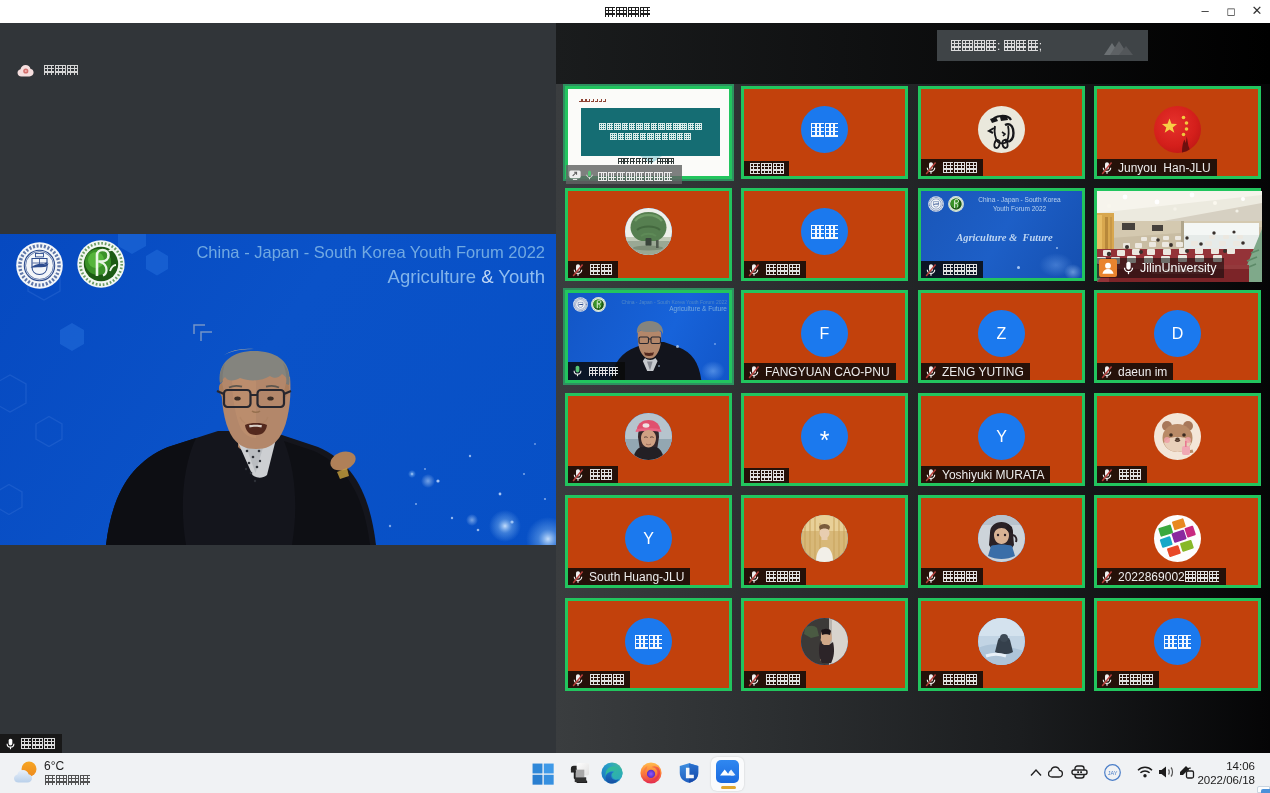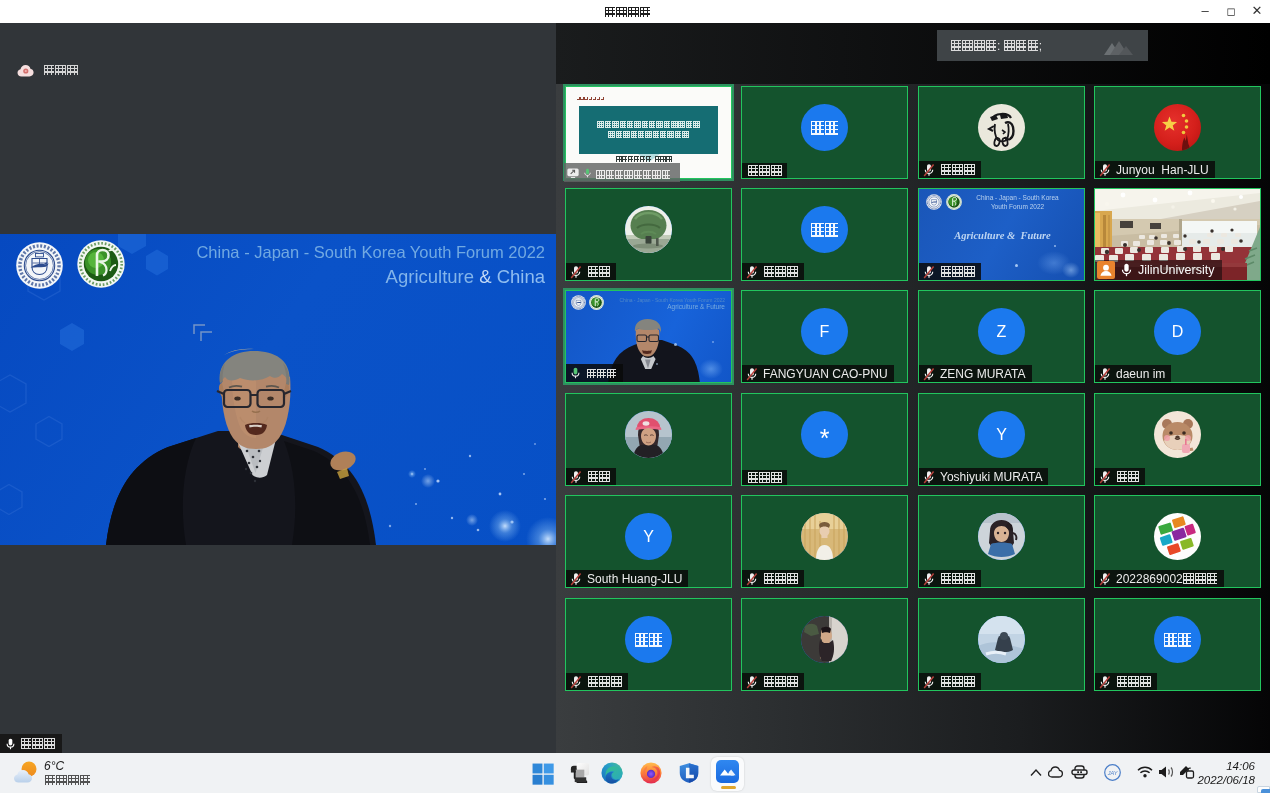--- a/index.html
+++ b/index.html
@@ -27,30 +27,30 @@
 #bigtag{left:0px;top:734px;height:19px;background:#181818;color:#e8e8e8;font-size:12px;
  display:flex;align-items:center;padding:0 7px 0 5px;gap:4px;}
 
 #rightpane{left:556px;top:23px;width:714px;height:730px;
  background:linear-gradient(to right,#3a3d3f 0%,#2c2f31 30%,#1b1d1f 65%,#050506 100%);}
 #topshade{left:556px;top:23px;width:714px;height:61px;
  background:linear-gradient(to right,#1a1c1d 0%,#101112 40%,#000 100%);}
 #speakbar{left:937px;top:30px;width:211px;height:31px;background:#3f4447;color:#e3e3e3;
  font-size:12px;display:flex;align-items:center;padding-left:13px;}
 
-.tile{position:absolute;width:167px;height:93px;background:#14532d;border:1px solid #22c55e;}
+.tile{position:absolute;width:167px;height:93px;background:#c2410c;border:3px solid #22c55e;}
 .gb{outline:2px solid #2e9160;outline-offset:0px;}
 .av{position:absolute;left:50%;top:17px;width:47px;height:47px;margin-left:-23.5px;border-radius:50%;
  background:#1b79ee;color:#fff;display:flex;align-items:center;justify-content:center;
  font-size:16px;overflow:hidden;}
 .lb{position:absolute;left:0;bottom:0;background:rgba(9,9,9,.85);color:#ececec;font-size:12px;
  height:17px;display:flex;align-items:center;padding:0 6px 0 4px;gap:5px;white-space:nowrap;}
 .lb2{height:15px;padding:0 5px;}
 
-#taskbar{left:0;top:753px;width:1270px;height:40px;background:#f0f2f4;color:#202020;font-style:italic;}
+#taskbar{left:0;top:753px;width:1270px;height:40px;background:#f0f2f4;color:#202020;}
 .tico{position:absolute;top:762px;width:22px;height:22px;}
 #clock{position:absolute;right:15px;top:7px;text-align:right;font-size:11.5px;color:#1b1b1b;line-height:13.5px;}
 </style>
 </head>
 <body>
 
 <div class="abs" id="leftpane"></div>
 
 <div class="abs" id="rightpane"></div>
 <div class="abs" id="topshade"></div>
@@ -141,21 +141,21 @@
   <circle cx="24" cy="24" r="17.2" fill="#1c5a14"></circle>
   <circle cx="21" cy="22" r="13" fill="#3f9c2c" opacity=".85"></circle>
   <circle cx="19" cy="20" r="8" fill="#5cbe40" opacity=".8"></circle>
   <path d="M20 36V15c0-3 2.5-5 5.5-5 3.4 0 6 2.3 6 5.5 0 3.6-3 6-7 6h-3" fill="none" stroke="#eaf6e6" stroke-width="2.6"></path>
   <path d="M23 22c4 1 6.5 4 6.5 8 0 2.6-1.4 4.6-3.5 5.5" fill="none" stroke="#eaf6e6" stroke-width="2.2"></path>
   <path d="M31 11c2-2.5 4.5-3.5 6-3-0.5 2.5-3 4-6 3z" fill="#eaf6e6"></path>
   <path d="M33 31c1.5-4 4-6 6-6" fill="none" stroke="#eaf6e6" stroke-width="1.8"></path>
  </svg>
 
  <div class="abs" style="right:11px;top:9px;width:460px;text-align:right;color:#71a9e2;font-size:16.5px;letter-spacing:0px;">China - Japan - South Korea Youth Forum 2022</div>
- <div class="abs" style="right:11px;top:31.5px;width:400px;text-align:right;font-size:18.5px;"><span style="color:#82b4ea">Agriculture</span> <span style="color:#c2d9f6">&amp;</span> <span style="color:#8fbdf0">China</span></div>
+ <div class="abs" style="right:11px;top:31.5px;width:400px;text-align:right;font-size:18.5px;"><span style="color:#82b4ea">Agriculture</span> <span style="color:#c2d9f6">&amp;</span> <span style="color:#8fbdf0">Youth</span></div>
 
  <svg class="abs" style="left:100px;top:105px" width="290" height="206" viewBox="0 0 290 206">
 
   <path d="M6 206c6-50 24-82 62-98l50-16h52l48 16c36 16 52 48 58 98z" fill="#14151c"></path>
   <path d="M6 206c6-50 24-82 62-98l28-9c-14 30-16 71-10 107z" fill="#0d0e13"></path>
   <path d="M270 206c-6-48-22-78-56-94l-30-10c12 30 14 68 8 104z" fill="#0e0f14"></path>
 
   <path d="M138 86v22c6 7 26 7 32 0V86c-8 9-24 9-32 0z" fill="#a87c5e"></path>
 
   <path d="M140 95c5 7 10 10 15.5 10s12-4 16.5-10l4 5-9 36c-4.5 3.6-10 3.6-14.5 0l-16-36z" fill="#cdcfd2"></path>
@@ -533,21 +533,21 @@
 <div class="tile" style="left:918px;top:290px;">
       <div class="av">Z</div>
       <div class="lb">
         <svg width="12" height="14" viewBox="0 0 12 14" style="flex:none">
           <path d="M6 1.2c-1.15 0-2 .9-2 2v3.3c0 1.1.85 2 2 2s2-.9 2-2V3.2c0-1.1-.85-2-2-2z" fill="#f0f0f0"></path>
           <path d="M2.3 6.7c0 2.05 1.65 3.7 3.7 3.7s3.7-1.65 3.7-3.7" fill="none" stroke="#f0f0f0" stroke-width="1.2"></path>
           <path d="M6 10.4v2.3" stroke="#f0f0f0" stroke-width="1.2"></path>
           <path d="M3.1 13.4 9.3 12" stroke="none"></path>
           <path d="M1.2 13 10.6 1.6" stroke="#b5413c" stroke-width="1.5"></path>
         </svg>
-        <span>ZENG MURATA</span>
+        <span>ZENG YUTING</span>
       </div>
     </div>
 <div class="tile" style="left:1094px;top:290px;">
       <div class="av">D</div>
       <div class="lb">
         <svg width="12" height="14" viewBox="0 0 12 14" style="flex:none">
           <path d="M6 1.2c-1.15 0-2 .9-2 2v3.3c0 1.1.85 2 2 2s2-.9 2-2V3.2c0-1.1-.85-2-2-2z" fill="#f0f0f0"></path>
           <path d="M2.3 6.7c0 2.05 1.65 3.7 3.7 3.7s3.7-1.65 3.7-3.7" fill="none" stroke="#f0f0f0" stroke-width="1.2"></path>
           <path d="M6 10.4v2.3" stroke="#f0f0f0" stroke-width="1.2"></path>
           <path d="M3.1 13.4 9.3 12" stroke="none"></path>

